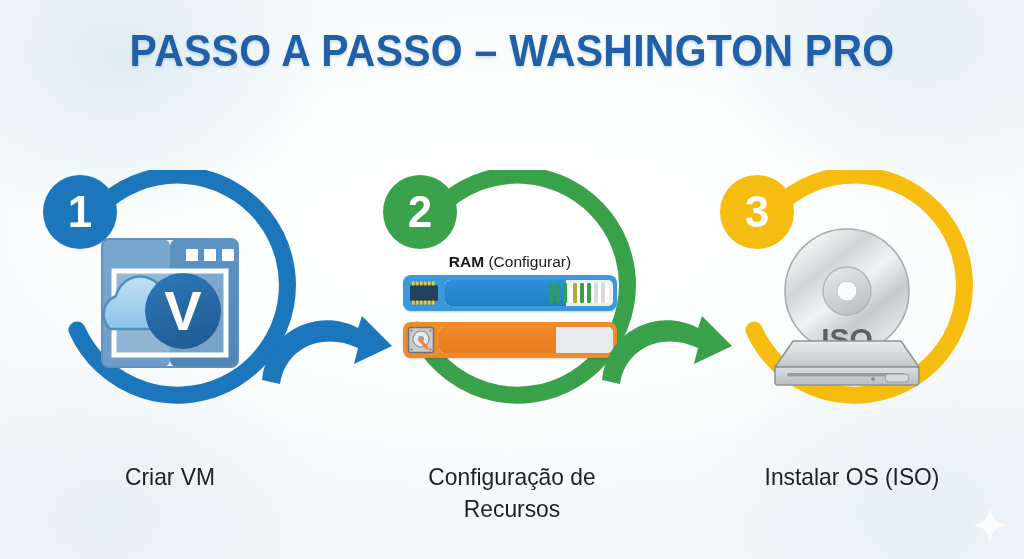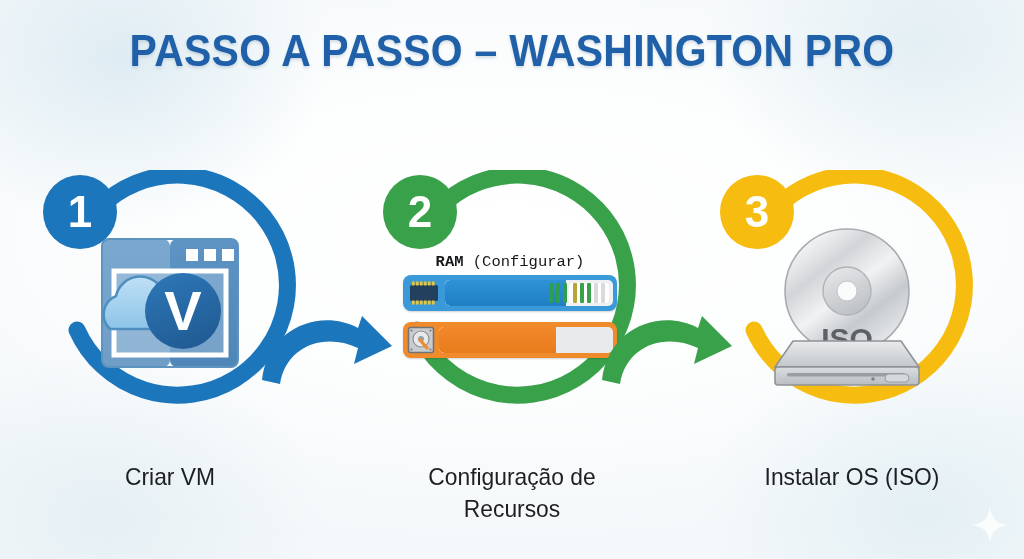--- a/index.html
+++ b/index.html
@@ -144,21 +144,21 @@
     display: flex;
     flex-direction: column;
     gap: 11px;
     align-items: center;
   }
   .res-block { width: 100%; }
   .res-label {
     text-align: center;
     font-size: 15.5px;
     color: #16181a;
-    font-family: Liberation Mono, monospace;
+    font-family: Liberation Sans, sans-serif;
     margin-bottom: 4px;
     white-space: nowrap;
   }
   .res-label .key { font-weight: bold; }
   .res-label .paren { font-weight: normal; }
 
   .bar {
     position: relative;
     height: 36px;
     border-radius: 8px;

